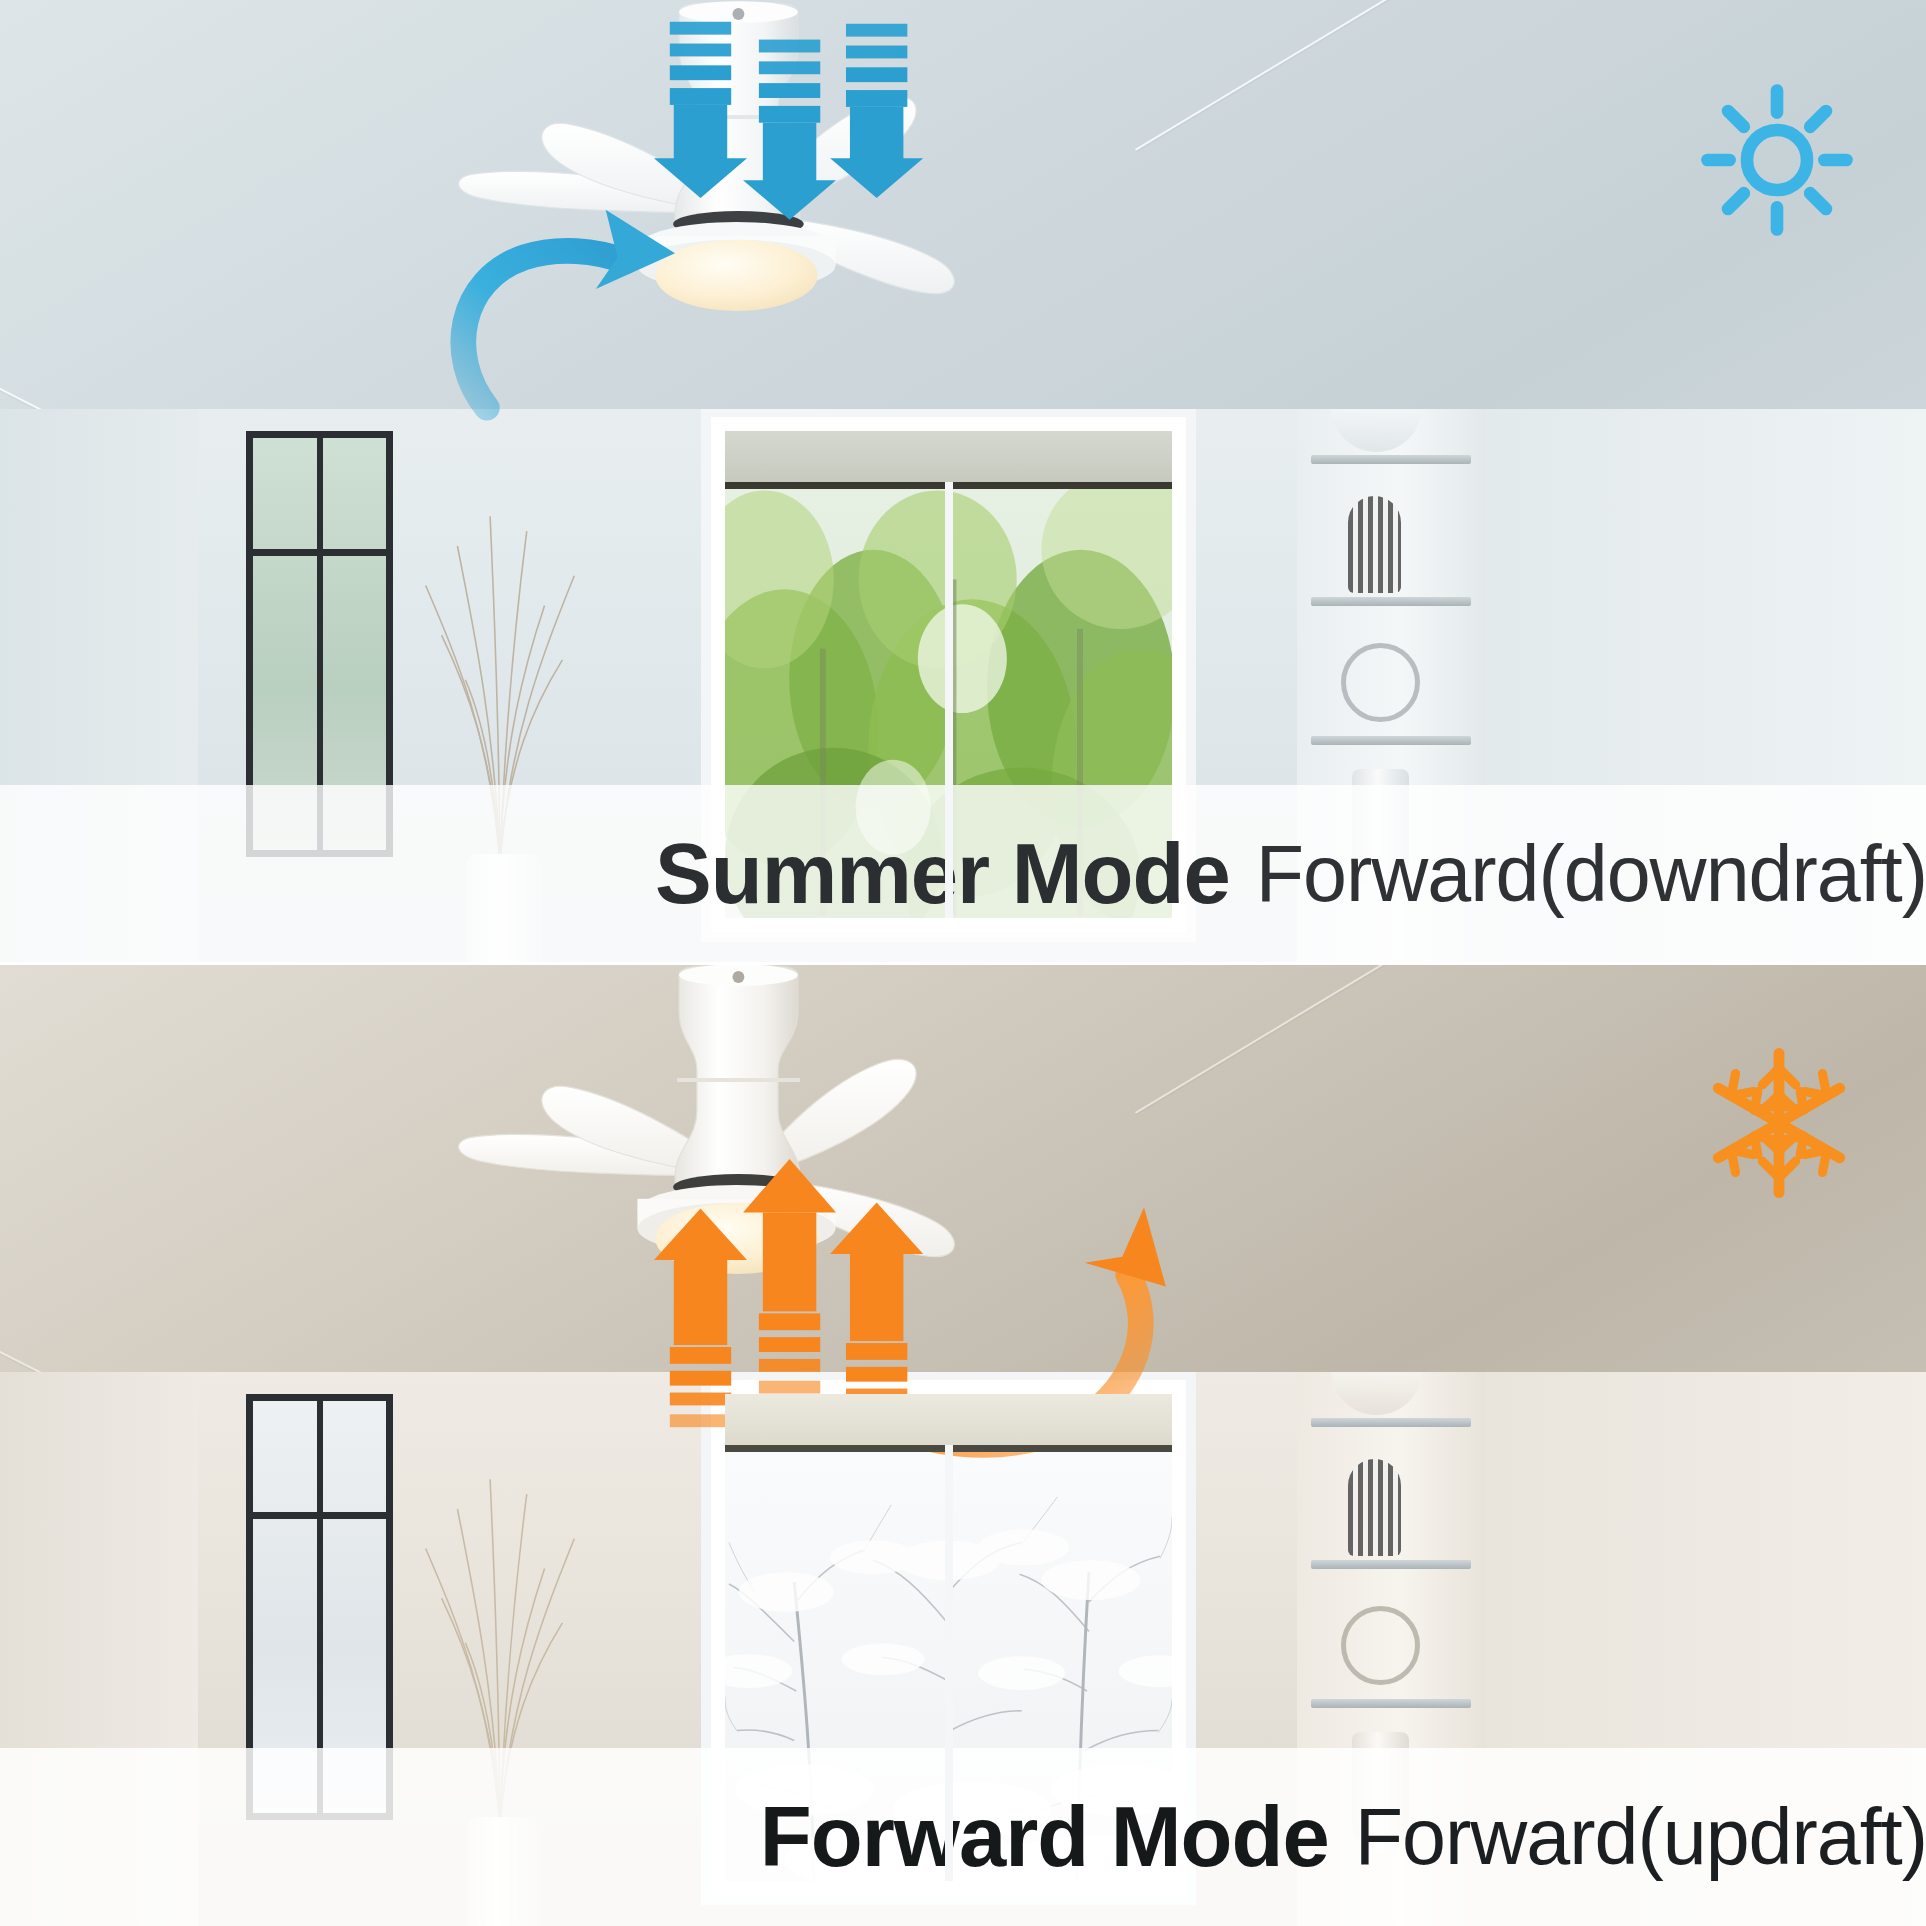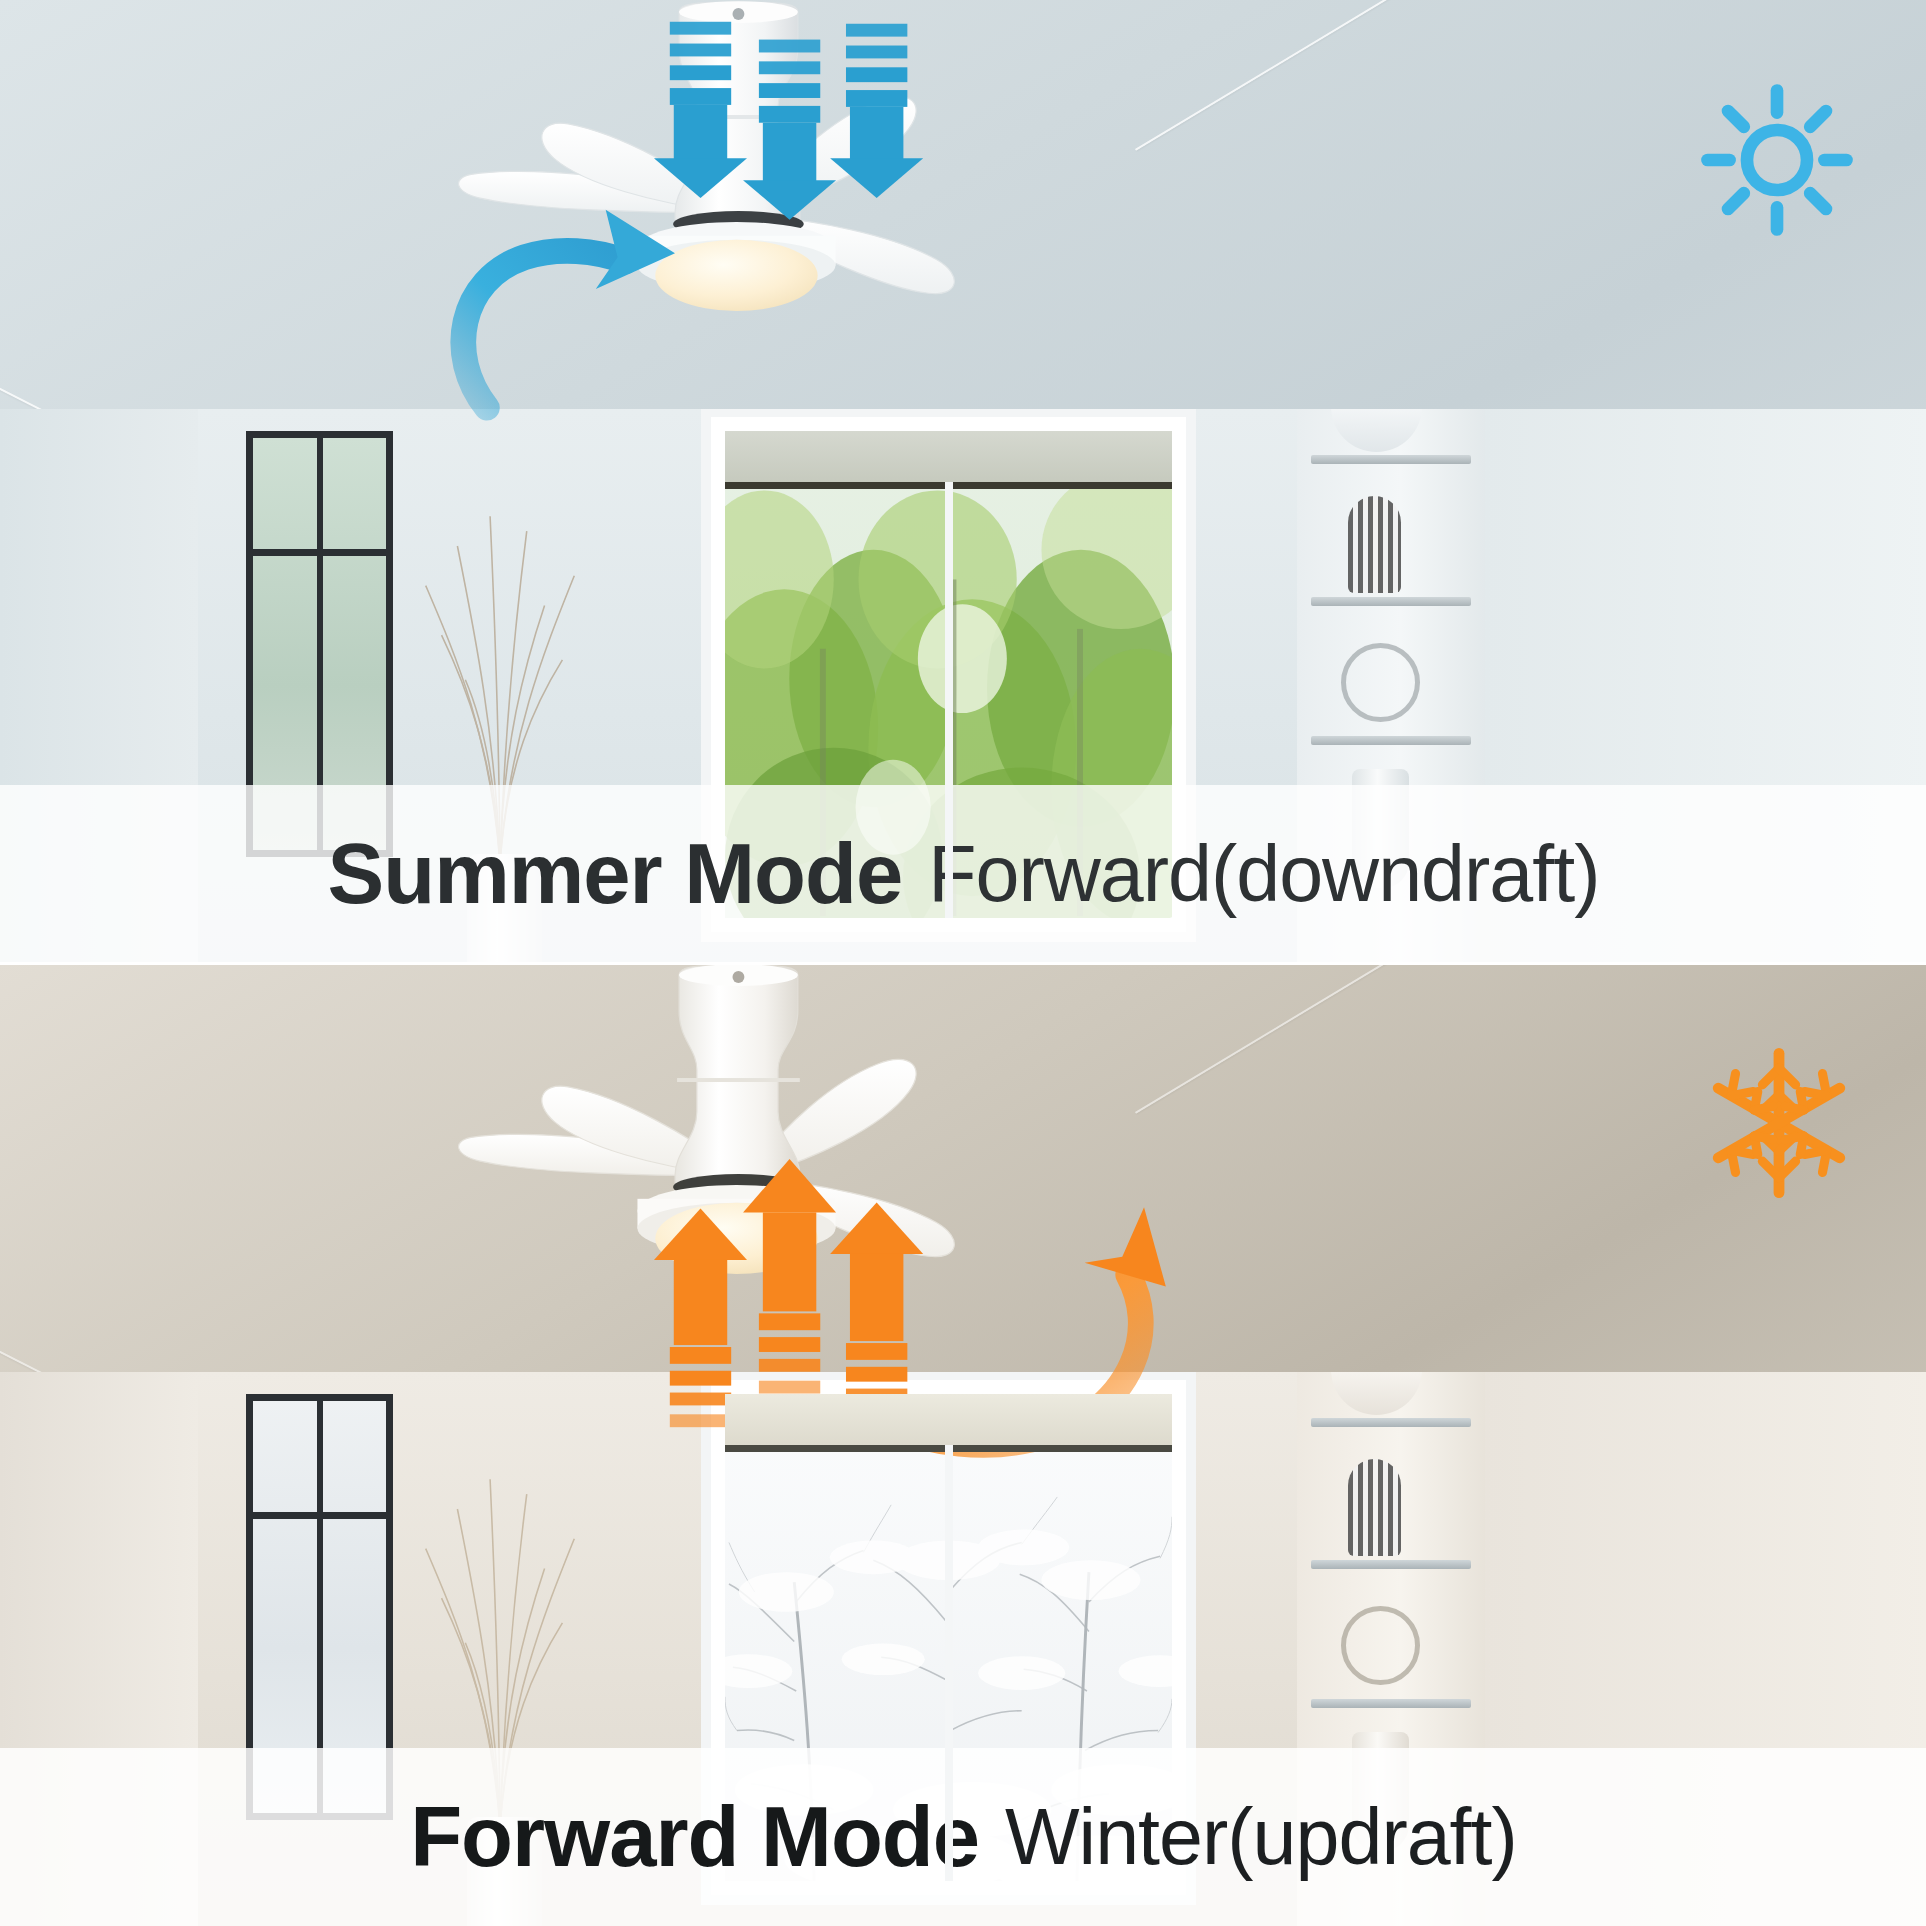--- a/index.html
+++ b/index.html
@@ -92,21 +92,21 @@
   .airflow{position:absolute;left:648px;top:0;width:297px;height:963px;pointer-events:none;}
   .airflow svg{display:block;width:100%;height:100%;overflow:visible;}
 
   
   .rot{position:absolute;left:376px;top:59px;width:891px;height:446px;pointer-events:none;}
   .rot svg{display:block;width:100%;height:100%;overflow:visible;}
 
   
   .banner{position:absolute;left:0;width:1927px;height:178px;
           background:rgba(255,255,255,.80);
-          display:flex;align-items:center;justify-content:center;
+          display:flex;align-items:center;justify-content:flex-end;
           white-space:nowrap;}
   .summer .banner{top:785px;}
   .winter .banner{top:785px;background:rgba(255,255,255,.84);}
   .banner .ttl{font-size:85px;font-weight:bold;color:#2b2f31;letter-spacing:-1px;}
   .banner .sub{font-size:79px;font-weight:normal;color:#2e3234;margin-left:26px;letter-spacing:-1px;}
   .winter .banner .ttl{color:#16191a;}
   .winter .banner .sub{color:#1c1f21;}
 
   .divider{position:absolute;left:0;top:962px;width:1927px;height:3px;background:#ffffff;z-index:9;}
 </style>
@@ -558,19 +558,19 @@
               <line x1="78.8" y1="66.4" x2="65.4" y2="69"></line>
             <line x1="64.9" y1="57.8" x2="62.8" y2="69"></line>
               <line x1="64.9" y1="57.8" x2="53.7" y2="60"></line>
           </g>
         </g>
       </svg>
     </div>
 
     <div class="banner">
       <span class="ttl">Forward Mode</span>
-      <span class="sub">Winter(updraft)</span>
+      <span class="sub">Forward(updraft)</span>
     </div>
   </div>
 
   <div class="divider"></div>
 </div>
 
 
 </body></html>

